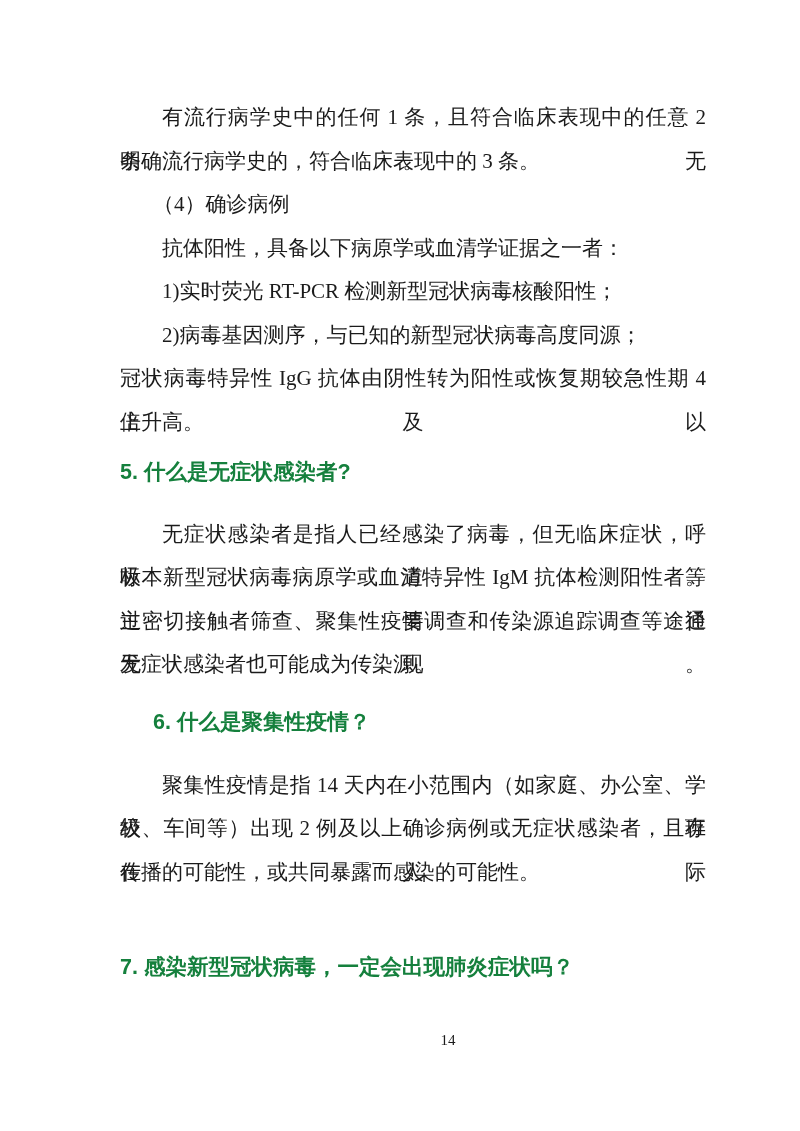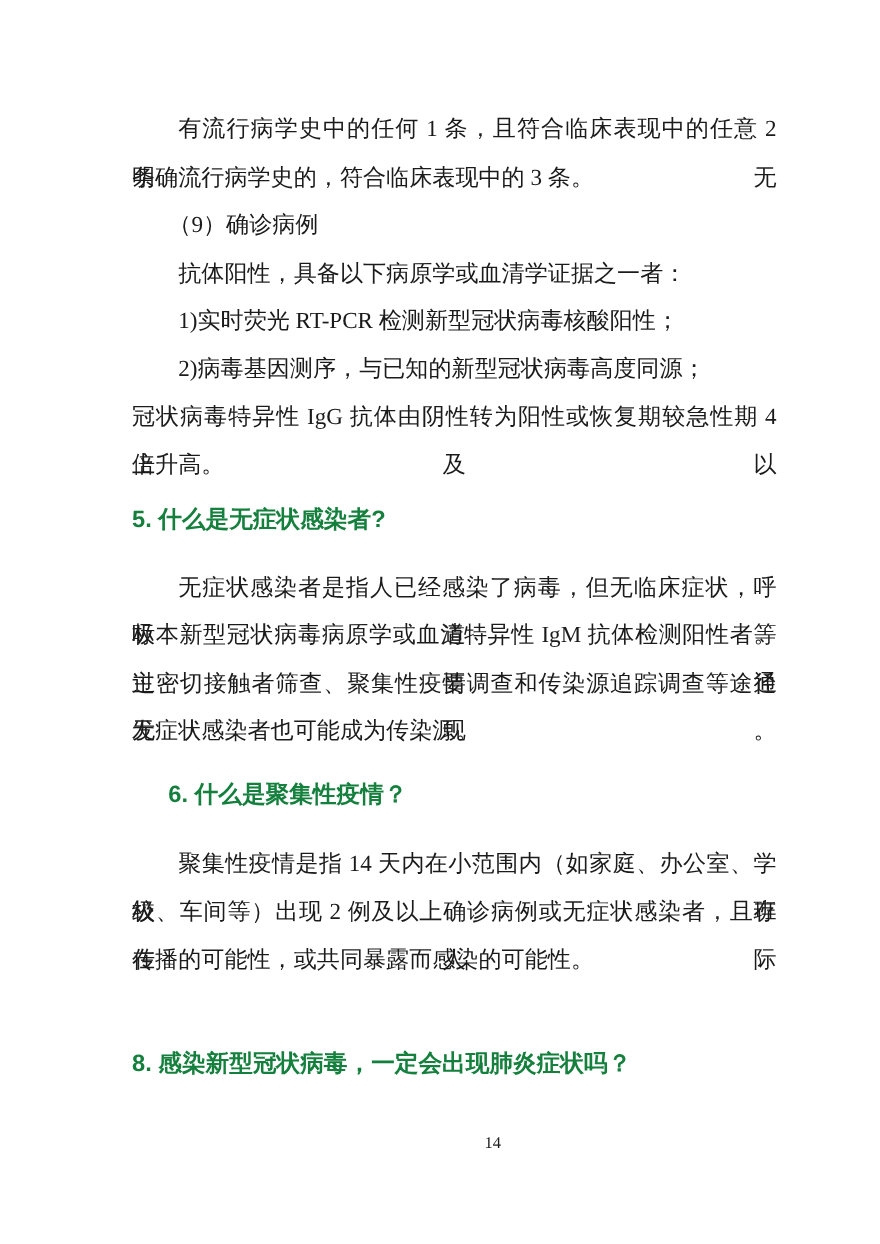--- a/index.html
+++ b/index.html
@@ -66,21 +66,21 @@
 </style>
 </head>
 <body>
 
 <div class="page">
   <div class="content">
 
     <div class="line indent fill">有流行病学史中的任何 1 条，且符合临床表现中的任意 2 条。无</div>
     <div class="line">明确流行病学史的，符合临床表现中的 3 条。</div>
 
-    <div class="line indent-paren">（9）确诊病例</div>
+    <div class="line indent-paren">（4）确诊病例</div>
 
     <div class="line indent">抗体阳性，具备以下病原学或血清学证据之一者：</div>
 
     <div class="line indent">1)实时荧光 RT-PCR 检测新型冠状病毒核酸阳性；</div>
     <div class="line indent">2)病毒基因测序，与已知的新型冠状病毒高度同源；</div>
     <div class="line fill">冠状病毒特异性 IgG 抗体由阴性转为阳性或恢复期较急性期 4 倍及以</div>
     <div class="line">上升高。</div>
 
     <div class="heading mt-h5">5. 什么是无症状感染者?</div>
 
@@ -92,18 +92,18 @@
     </div>
 
     <div class="heading mt-h6">6. 什么是聚集性疫情？</div>
 
     <div class="mt-p6">
       <div class="line indent fill">聚集性疫情是指 14 天内在小范围内（如家庭、办公室、学校班</div>
       <div class="line fill">级、车间等）出现 2 例及以上确诊病例或无症状感染者，且存在人际</div>
       <div class="line">传播的可能性，或共同暴露而感染的可能性。</div>
     </div>
 
-    <div class="heading mt-h7">8. 感染新型冠状病毒，一定会出现肺炎症状吗？</div>
+    <div class="heading mt-h7">7. 感染新型冠状病毒，一定会出现肺炎症状吗？</div>
 
   </div>
 
   <div class="footer">14</div>
 </div>
 
 </body></html>

